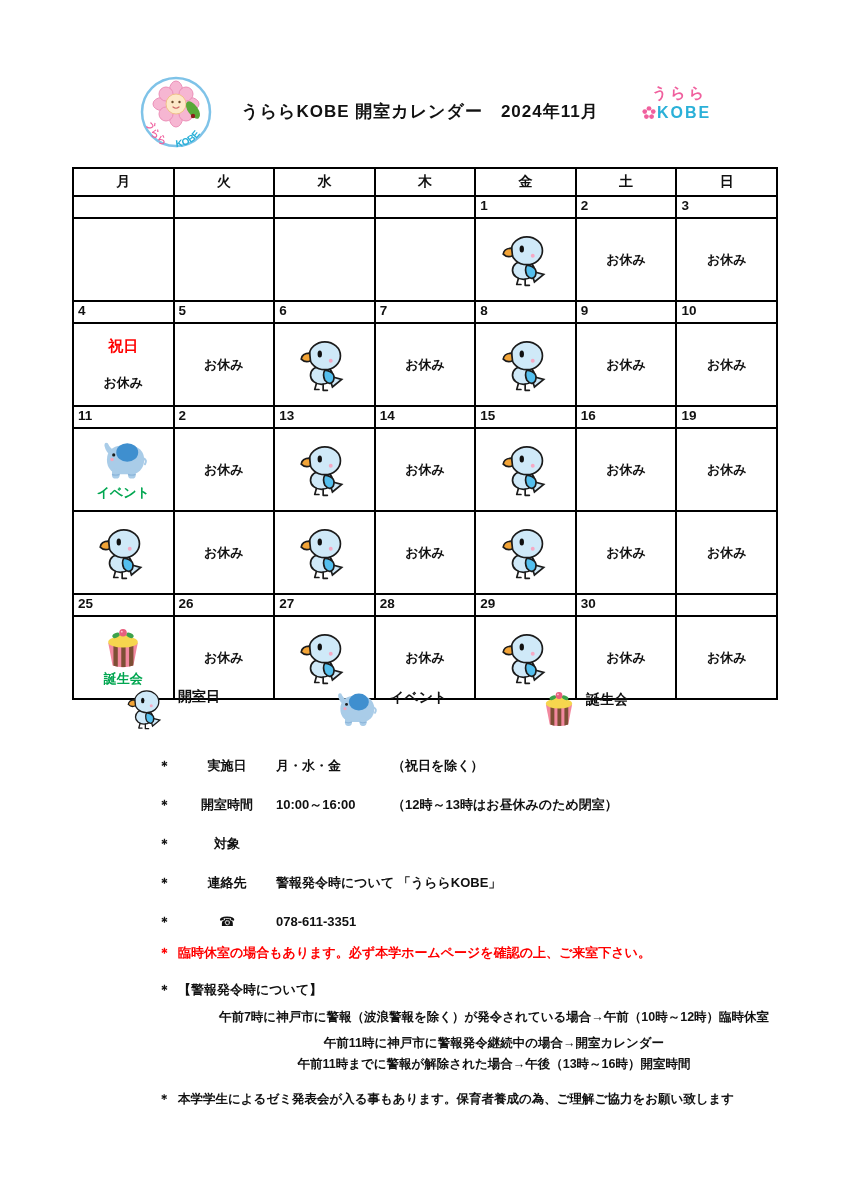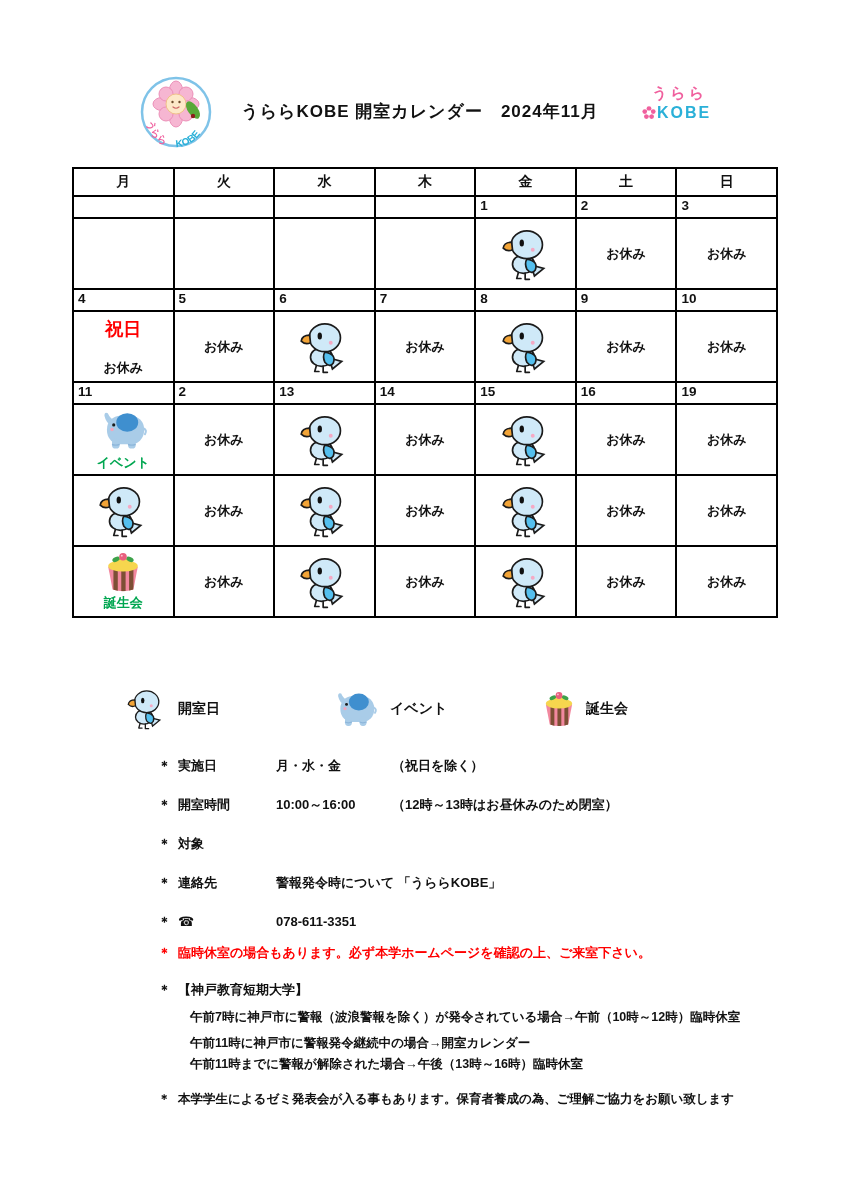--- a/index.html
+++ b/index.html
@@ -17,52 +17,52 @@
     font-size:17px; letter-spacing:1px;}
   .logo-right{position:absolute; left:642px; top:84px; width:90px; text-align:left; line-height:1.25;}
   .logo-right .l1{color:var(--logo-pink); font-size:15px; letter-spacing:3px; margin-left:10px;}
   .logo-right .l2{color:var(--logo-blue); font-size:16px; letter-spacing:2px; display:flex; align-items:center; gap:1px;}
 
   
   table.cal{position:absolute; left:72px; top:167px; width:706px; border-collapse:collapse; table-layout:fixed;}
   table.cal th, table.cal td{border:2px solid #000;}
   table.cal th{height:28px; font-size:14px; text-align:center;}
   tr.date-row td{height:22px; font-size:13.5px; text-align:left; vertical-align:top; padding:1px 4px;}
-  tr.content-row td{height:71px; text-align:center; vertical-align:middle; padding:0;}
+  tr.content-row td{height:83px; text-align:center; vertical-align:middle; padding:0;}
   .cell-stack{display:flex; flex-direction:column; align-items:center; justify-content:center; gap:2px;}
-  .holiday{color:var(--holiday-red); font-size:18px; margin-bottom:16px;}
+  .holiday{color:var(--holiday-red); font-size:15px; margin-bottom:16px;}
   .closed{font-size:13px;}
   .event-label{color:var(--event-green); font-size:13px;}
   .icon{display:inline-block; line-height:0;}
   .icon svg{width:100%; height:100%; display:block;}
   .cal-icon-bird{width:56px; height:54px;}
   .cal-icon-elephant{width:54px; height:44px;}
   .cal-icon-cake{width:40px; height:40px;}
 
   
   .legend{position:absolute; left:72px; top:688px; width:706px; display:flex; align-items:center; padding-left:52px;}
-  .legend-item{display:flex; align-items:center; gap:10px;}
+  .legend-item{display:flex; gap:10px;}
   .legend-item:nth-child(1){width:206px;}
   .legend-item:nth-child(2){width:212px;}
   .legend-label{font-size:14px;}
   .legend-icon-bird{width:44px; height:42px;}
   .legend-icon-elephant{width:50px; height:40px;}
   .legend-icon-cake{width:34px; height:36px;}
 
   
   .info-block{position:absolute; left:158px; top:757px; width:640px; font-size:13px;}
   .info-row{display:flex; align-items:baseline; height:18px; line-height:18px; margin-bottom:21px;}
   .bullet{width:20px; flex:0 0 20px;}
-  .ilabel{width:98px; flex:0 0 98px;}
+  .ilabel{width:98px; flex:0 0 98px;text-align:center;}
   .ivalue{min-width:116px;}
   .inote{white-space:nowrap;}
   .notice-red{color:var(--notice-red); margin-top:-8px; margin-bottom:0; height:18px;}
   .notice-red .bullet{color:var(--notice-red);}
   .alert-heading{margin-top:19px; margin-bottom:0; height:18px;}
-  .alert-line{margin-left:32px; margin-top:10px; font-size:12.5px; line-height:17px;}
+  .alert-line{margin-left:32px; margin-top:10px; font-size:12.5px; line-height:17px;text-align:center;}
   .alert-line:nth-of-type(2){margin-top:9px;}
   .alert-line:nth-of-type(3){margin-top:4px;}
   .final-note{margin-top:17px; height:18px; font-size:12.5px;}
 </style>
 </head>
 <body>
 
 <div class="page">
 
   <div class="logo-left">
@@ -383,20 +383,29 @@
           <td>
             <div class="cell-stack">
               <div class="closed">お休み</div>
             </div>
           </td>
           <td>
             <div class="cell-stack">
               <div class="closed">お休み</div>
             </div>
           </td>
+        </tr>
+        <tr class="date-row">
+          <td>25</td>
+          <td>26</td>
+          <td>27</td>
+          <td>28</td>
+          <td>29</td>
+          <td>30</td>
+          <td></td>
         </tr>
         <tr class="content-row">
           <td>
             <div class="cell-stack">
               <span class="icon cal-icon-cake">
                 <svg viewBox="0 0 44 46">
                   <defs>
                     <clipPath id="cupclip">
                       <path d="M5 17 L10 43 Q22 47 34 43 L39 17 Z"></path>
                     </clipPath>
@@ -562,26 +571,26 @@
         </div>
       </div>
 
     <div class="info-row notice-red">
       <span class="bullet">＊</span>
       <span>臨時休室の場合もあります。必ず本学ホームページを確認の上、ご来室下さい。</span>
     </div>
 
     <div class="info-row alert-heading">
       <span class="bullet">＊</span>
-      <span>【神戸教育短期大学】</span>
+      <span>【警報発令時について】</span>
     </div>
     <div class="alert-lines">
         <div class="alert-line">午前7時に神戸市に警報（波浪警報を除く）が発令されている場合→午前（10時～12時）臨時休室</div>
         <div class="alert-line">午前11時に神戸市に警報発令継続中の場合→開室カレンダー</div>
-        <div class="alert-line">午前11時までに警報が解除された場合→午後（13時～16時）臨時休室</div>
+        <div class="alert-line">午前11時までに警報が解除された場合→午後（13時～16時）開室時間</div>
       </div>
 
     <div class="info-row final-note">
       <span class="bullet">＊</span>
       <span>本学学生によるゼミ発表会が入る事もあります。保育者養成の為、ご理解ご協力をお願い致します</span>
     </div>
   </div>
 
 </div>
 

